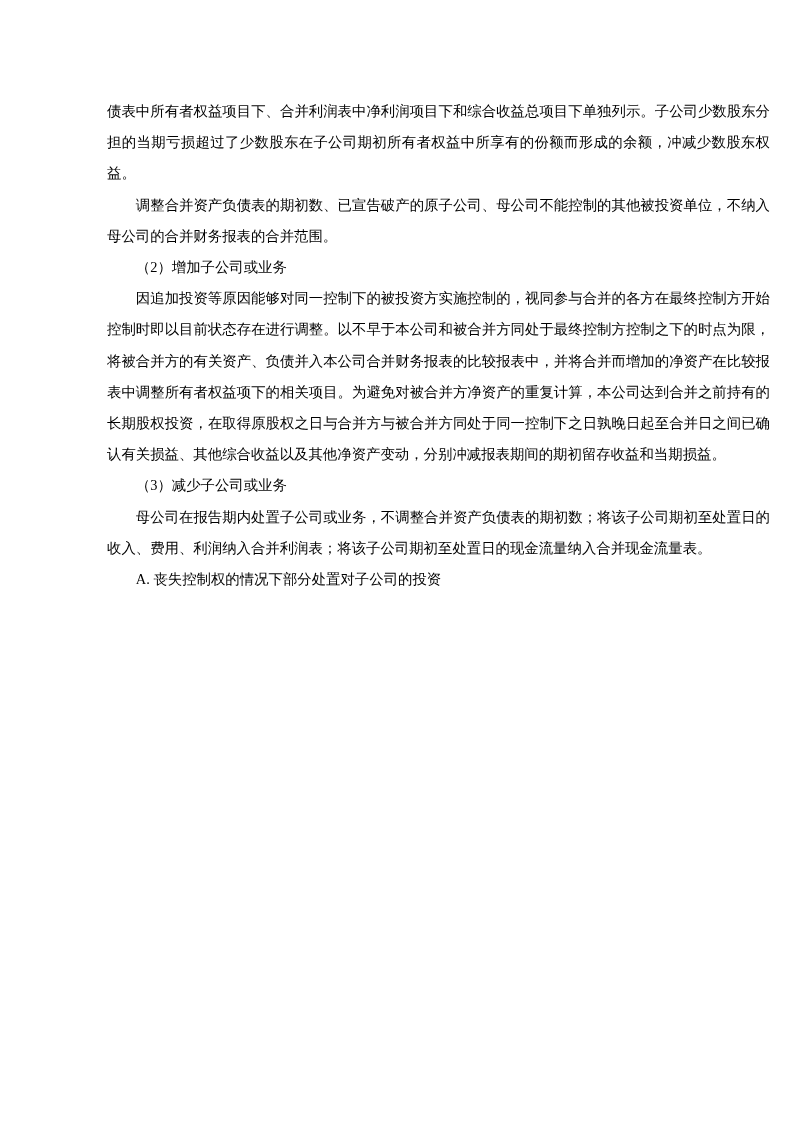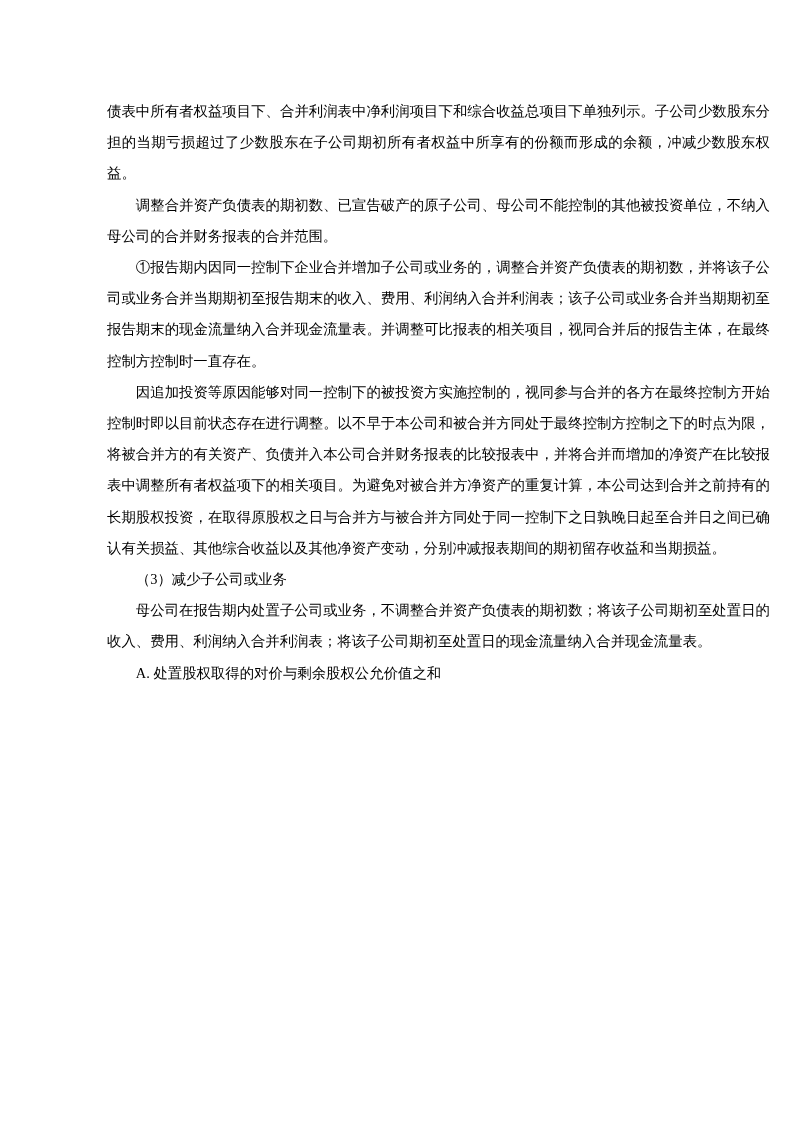--- a/index.html
+++ b/index.html
@@ -37,19 +37,19 @@
     text-indent: 0;
   }
 </style>
 </head>
 <body>
 
 <div class="page">
   <div class="content">
     <p class="no-indent">债表中所有者权益项目下、合并利润表中净利润项目下和综合收益总项目下单独列示。子公司少数股东分担的当期亏损超过了少数股东在子公司期初所有者权益中所享有的份额而形成的余额，冲减少数股东权益。</p>
     <p>调整合并资产负债表的期初数、已宣告破产的原子公司、母公司不能控制的其他被投资单位，不纳入母公司的合并财务报表的合并范围。</p>
-    <p>①报告期内因同一控制下企业合并增加子公司或业务的，调整合并资产负债表的期初数，并将该子公司或业务合并当期期初至报告期末的收入、费用、利润纳入合并利润表；该子公司或业务合并当期期初至报告期末的现金流量纳入合并现金流量表。并调整可比报表的相关项目，视同合并后的报告主体，在最终控制方控制时一直存在。</p>
+    <p>（2）增加子公司或业务</p>
     <p>因追加投资等原因能够对同一控制下的被投资方实施控制的，视同参与合并的各方在最终控制方开始控制时即以目前状态存在进行调整。以不早于本公司和被合并方同处于最终控制方控制之下的时点为限，将被合并方的有关资产、负债并入本公司合并财务报表的比较报表中，并将合并而增加的净资产在比较报表中调整所有者权益项下的相关项目。为避免对被合并方净资产的重复计算，本公司达到合并之前持有的长期股权投资，在取得原股权之日与合并方与被合并方同处于同一控制下之日孰晚日起至合并日之间已确认有关损益、其他综合收益以及其他净资产变动，分别冲减报表期间的期初留存收益和当期损益。</p>
     <p>（3）减少子公司或业务</p>
     <p>母公司在报告期内处置子公司或业务，不调整合并资产负债表的期初数；将该子公司期初至处置日的收入、费用、利润纳入合并利润表；将该子公司期初至处置日的现金流量纳入合并现金流量表。</p>
-    <p>A. 处置股权取得的对价与剩余股权公允价值之和</p>
+    <p>A. 丧失控制权的情况下部分处置对子公司的投资</p>
   </div>
 </div>
 
 </body></html>

